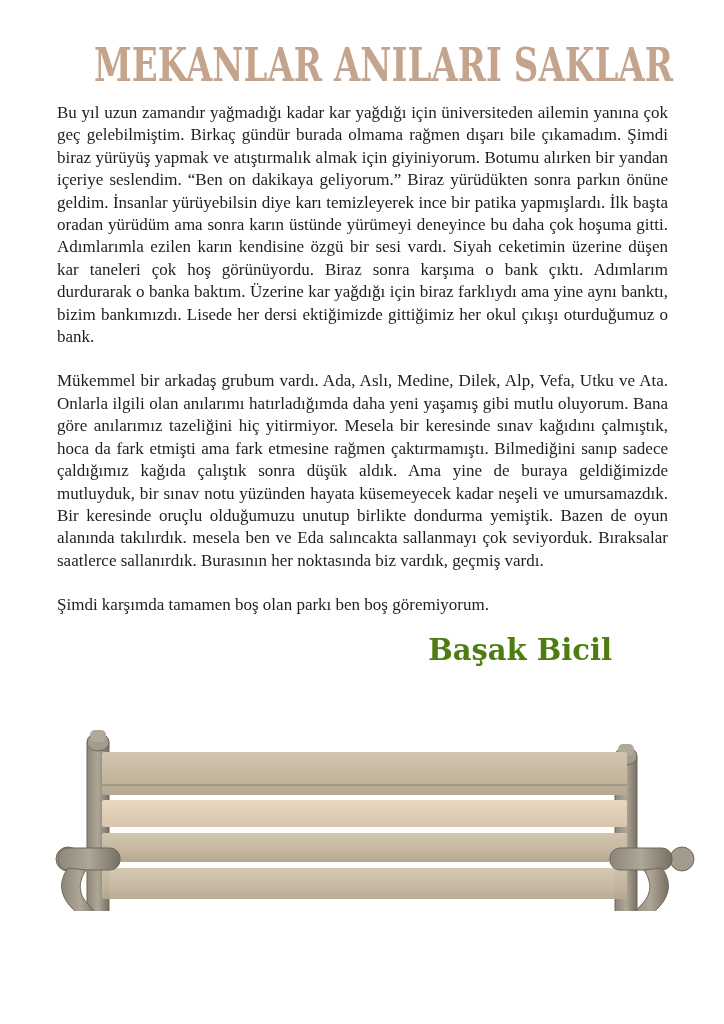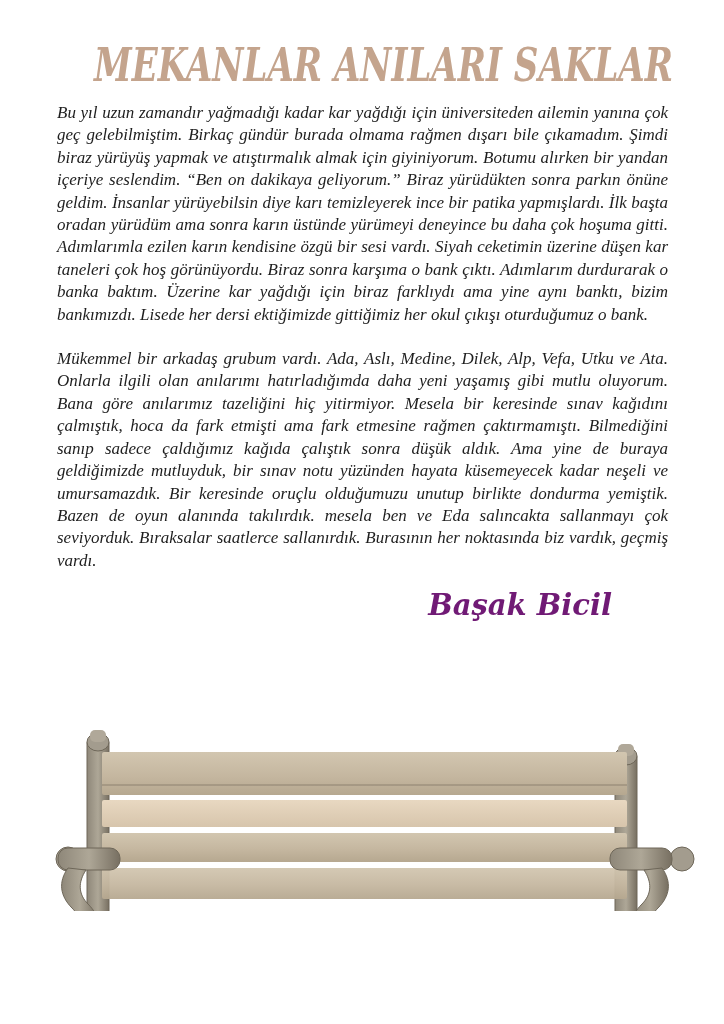--- a/index.html
+++ b/index.html
@@ -1,20 +1,19 @@
 <!DOCTYPE html>
 <html><head>
 <meta charset="utf-8">
 <style>
   html,body { margin:0; padding:0; background:#ffffff; }
   .page {
     position:relative; width:724px; height:911px;
     background:#ffffff; overflow:hidden;
     font-family:"Liberation Serif", serif;
-    font-style:italic;
   }
   .title {
     position:absolute; top:40px; left:0; width:724px;
     text-align:center; margin:0;
     font-family:"DejaVu Serif", serif;
     font-weight:bold; font-size:46px; line-height:1.1;
     color:#c4a48d; white-space:nowrap;
     transform:scaleX(0.74); transform-origin:center;
     z-index:2;
   }
@@ -22,41 +21,42 @@
     position:absolute; top:102px; left:57px; width:611px;
     font-size:17px; line-height:22.4px; color:#1e1e1e;
     text-align:justify; z-index:2;
   }
   .article p { margin:0 0 22px 0; }
   .author {
     margin-top:10px; padding-right:56px;
     text-align:right;
     font-family:"DejaVu Serif", serif;
     font-weight:bold; font-size:29px;
-    color:#701a75;
+    color:#4d7c0f;
   }
   .bench {
     position:absolute; left:30px; top:730px; z-index:1;
   }
   .page-number {
     position:absolute; left:44px; top:980px;
     font-family:"Liberation Sans", sans-serif;
     font-size:33px; color:#111111; z-index:3;
   }
 </style>
 </head>
 <body>
 
 <div class="page">
 
   <h1 class="title">MEKANLAR ANILARI SAKLAR</h1>
 
   <div class="article">
     <p>Bu yıl uzun zamandır yağmadığı kadar kar yağdığı için üniversiteden ailemin yanına çok geç gelebilmiştim. Birkaç gündür burada olmama rağmen dışarı bile çıkamadım. Şimdi biraz yürüyüş yapmak ve atıştırmalık almak için giyiniyorum. Botumu alırken bir yandan içeriye seslendim. “Ben on dakikaya geliyorum.” Biraz yürüdükten sonra parkın önüne geldim. İnsanlar yürüyebilsin diye karı temizleyerek ince bir patika yapmışlardı. İlk başta oradan yürüdüm ama sonra karın üstünde yürümeyi deneyince bu daha çok hoşuma gitti. Adımlarımla ezilen karın kendisine özgü bir sesi vardı. Siyah ceketimin üzerine düşen kar taneleri çok hoş görünüyordu. Biraz sonra karşıma o bank çıktı. Adımlarım durdurarak o banka baktım. Üzerine kar yağdığı için biraz farklıydı ama yine aynı banktı, bizim bankımızdı. Lisede her dersi ektiğimizde gittiğimiz her okul çıkışı oturduğumuz o bank.</p>
     <p>Mükemmel bir arkadaş grubum vardı. Ada, Aslı, Medine, Dilek, Alp, Vefa, Utku ve Ata. Onlarla ilgili olan anılarımı hatırladığımda daha yeni yaşamış gibi mutlu oluyorum. Bana göre anılarımız tazeliğini hiç yitirmiyor. Mesela bir keresinde sınav kağıdını çalmıştık, hoca da fark etmişti ama fark etmesine rağmen çaktırmamıştı. Bilmediğini sanıp sadece çaldığımız kağıda çalıştık sonra düşük aldık. Ama yine de buraya geldiğimizde mutluyduk, bir sınav notu yüzünden hayata küsemeyecek kadar neşeli ve umursamazdık. Bir keresinde oruçlu olduğumuzu unutup birlikte dondurma yemiştik. Bazen de oyun alanında takılırdık. mesela ben ve Eda salıncakta sallanmayı çok seviyorduk. Bıraksalar saatlerce sallanırdık. Burasının her noktasında biz vardık, geçmiş vardı.</p>
+    <p>Şimdi karşımda tamamen boş olan parkı ben boş göremiyorum.</p>
     <div class="author">Başak Bicil</div>
   </div>
 
   <svg class="bench" width="670" height="294" viewBox="0 0 670 294" aria-hidden="true">
     <defs>
       <linearGradient id="wood1" x1="0" y1="0" x2="0" y2="1">
         <stop offset="0" stop-color="#d2c6b0"></stop>
         <stop offset="0.55" stop-color="#c5b7a0"></stop>
         <stop offset="1" stop-color="#b6a890"></stop>
       </linearGradient>

